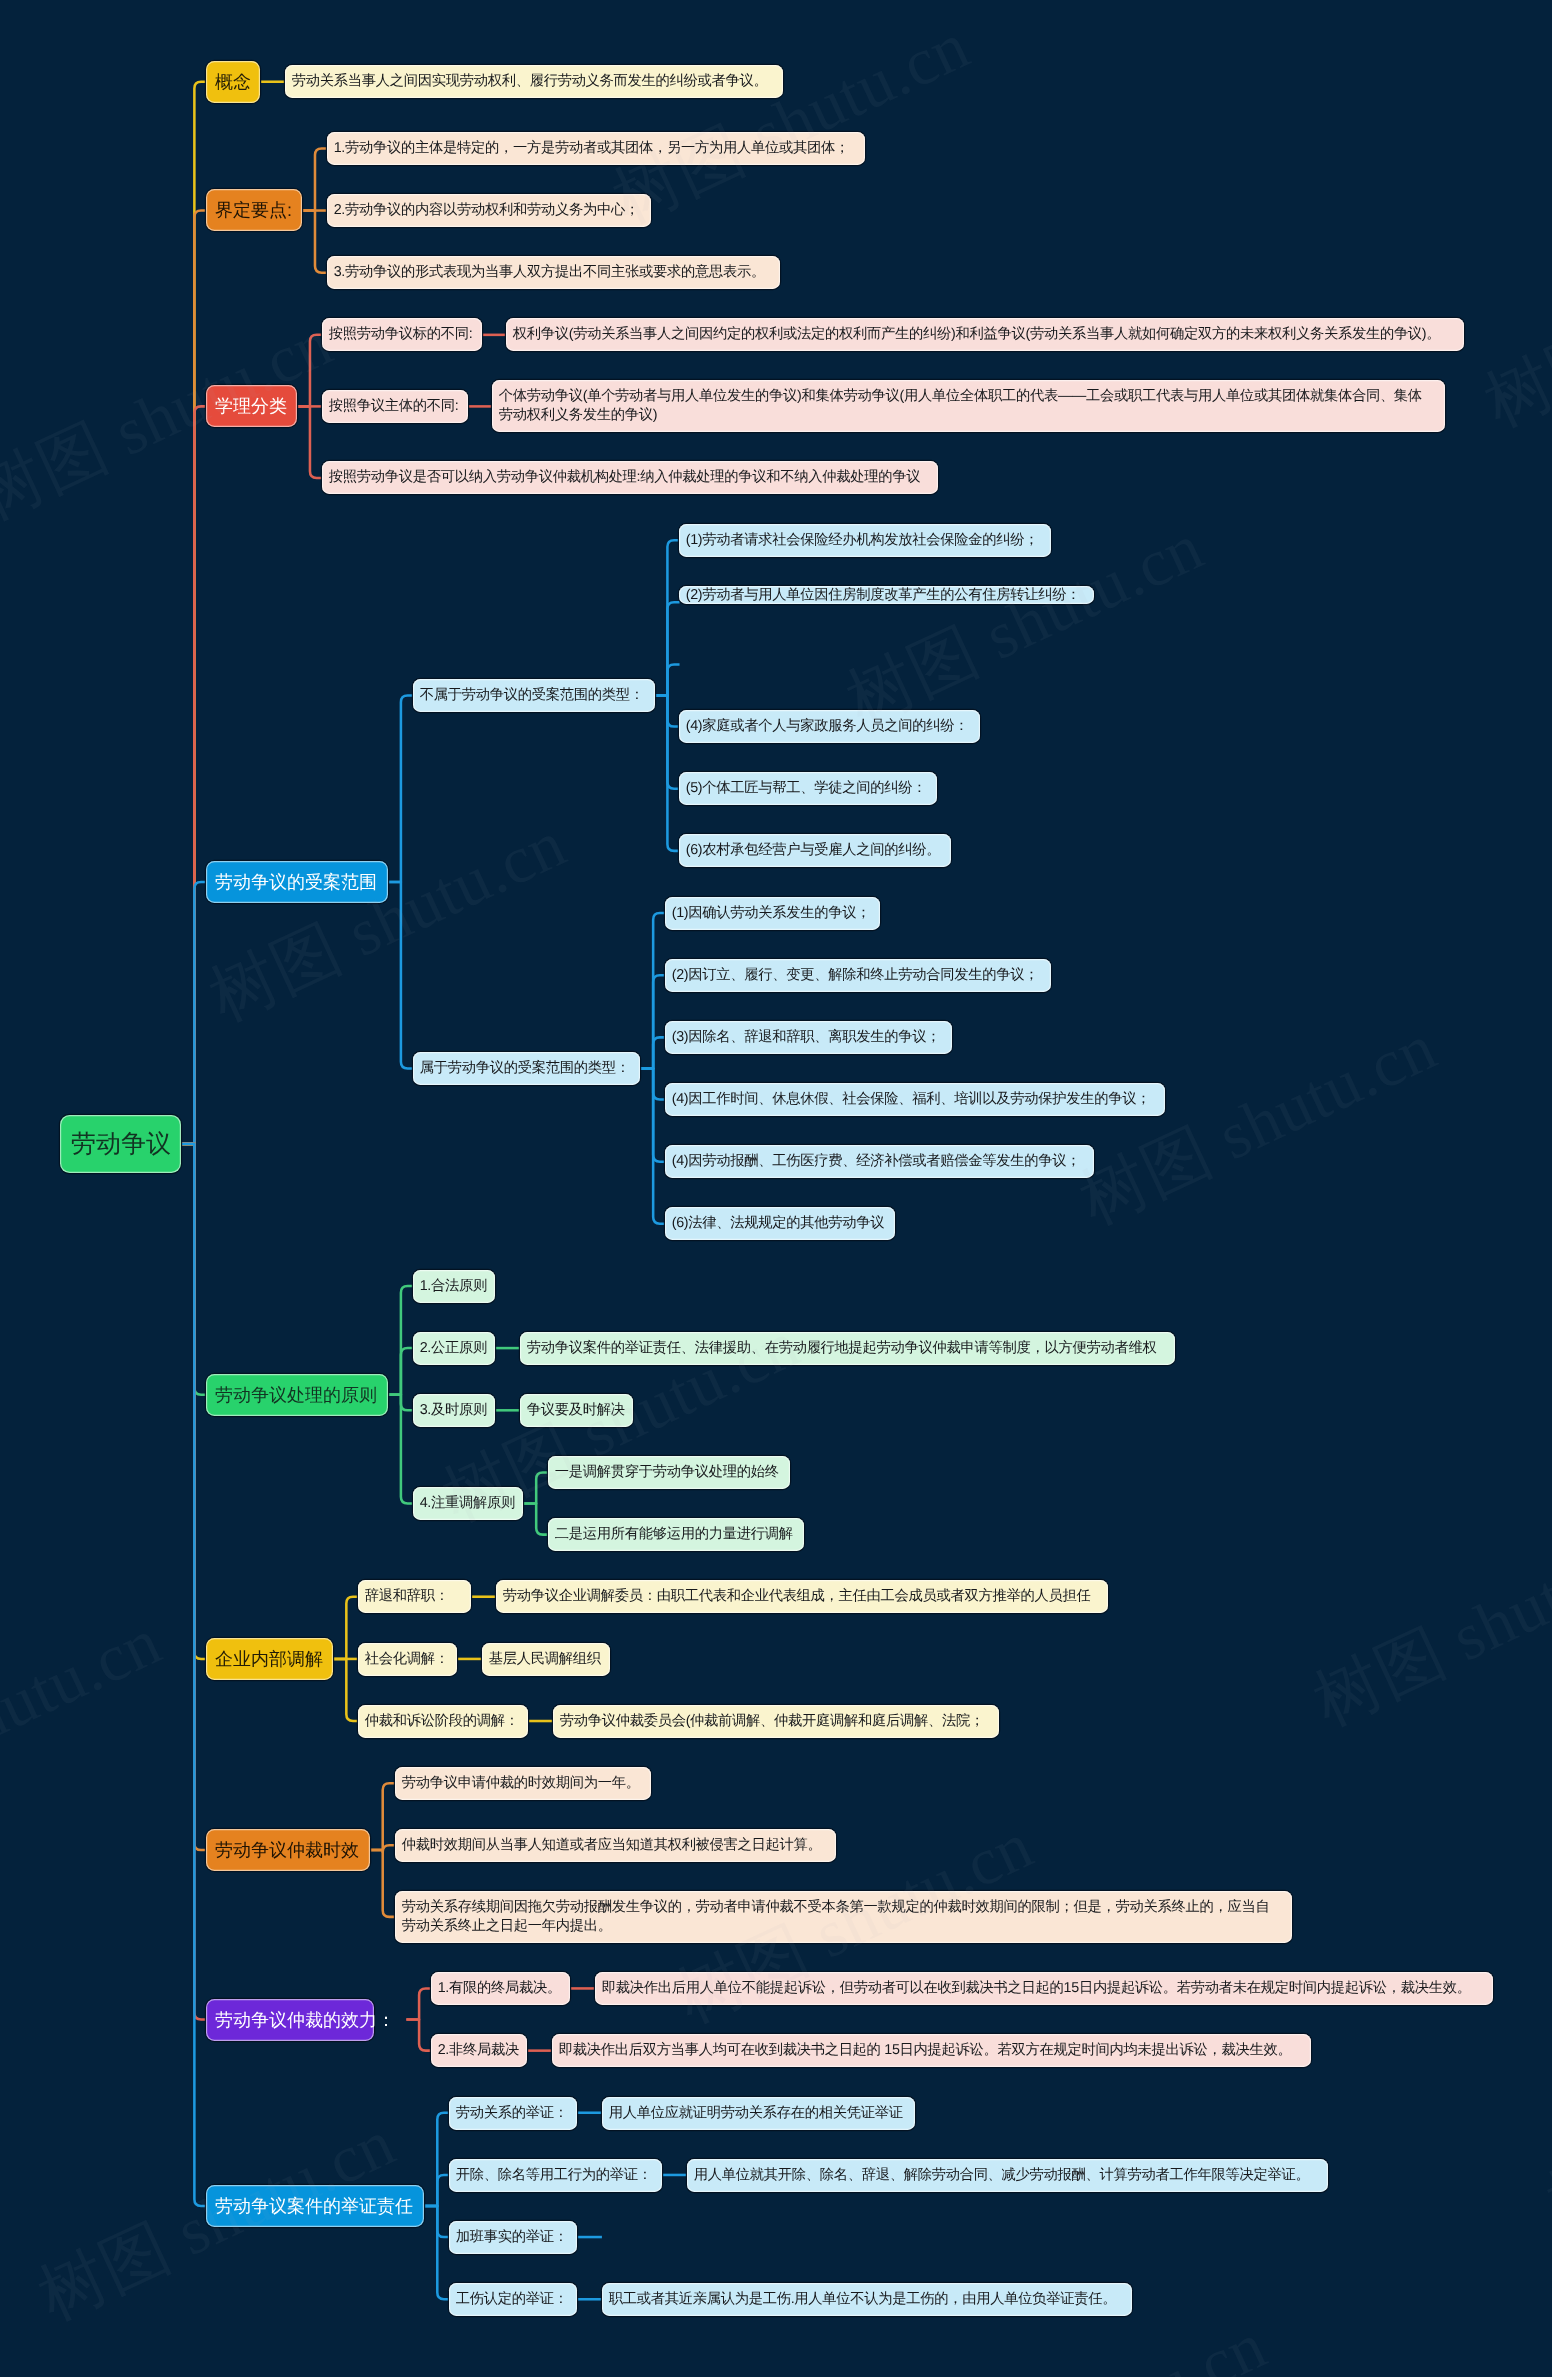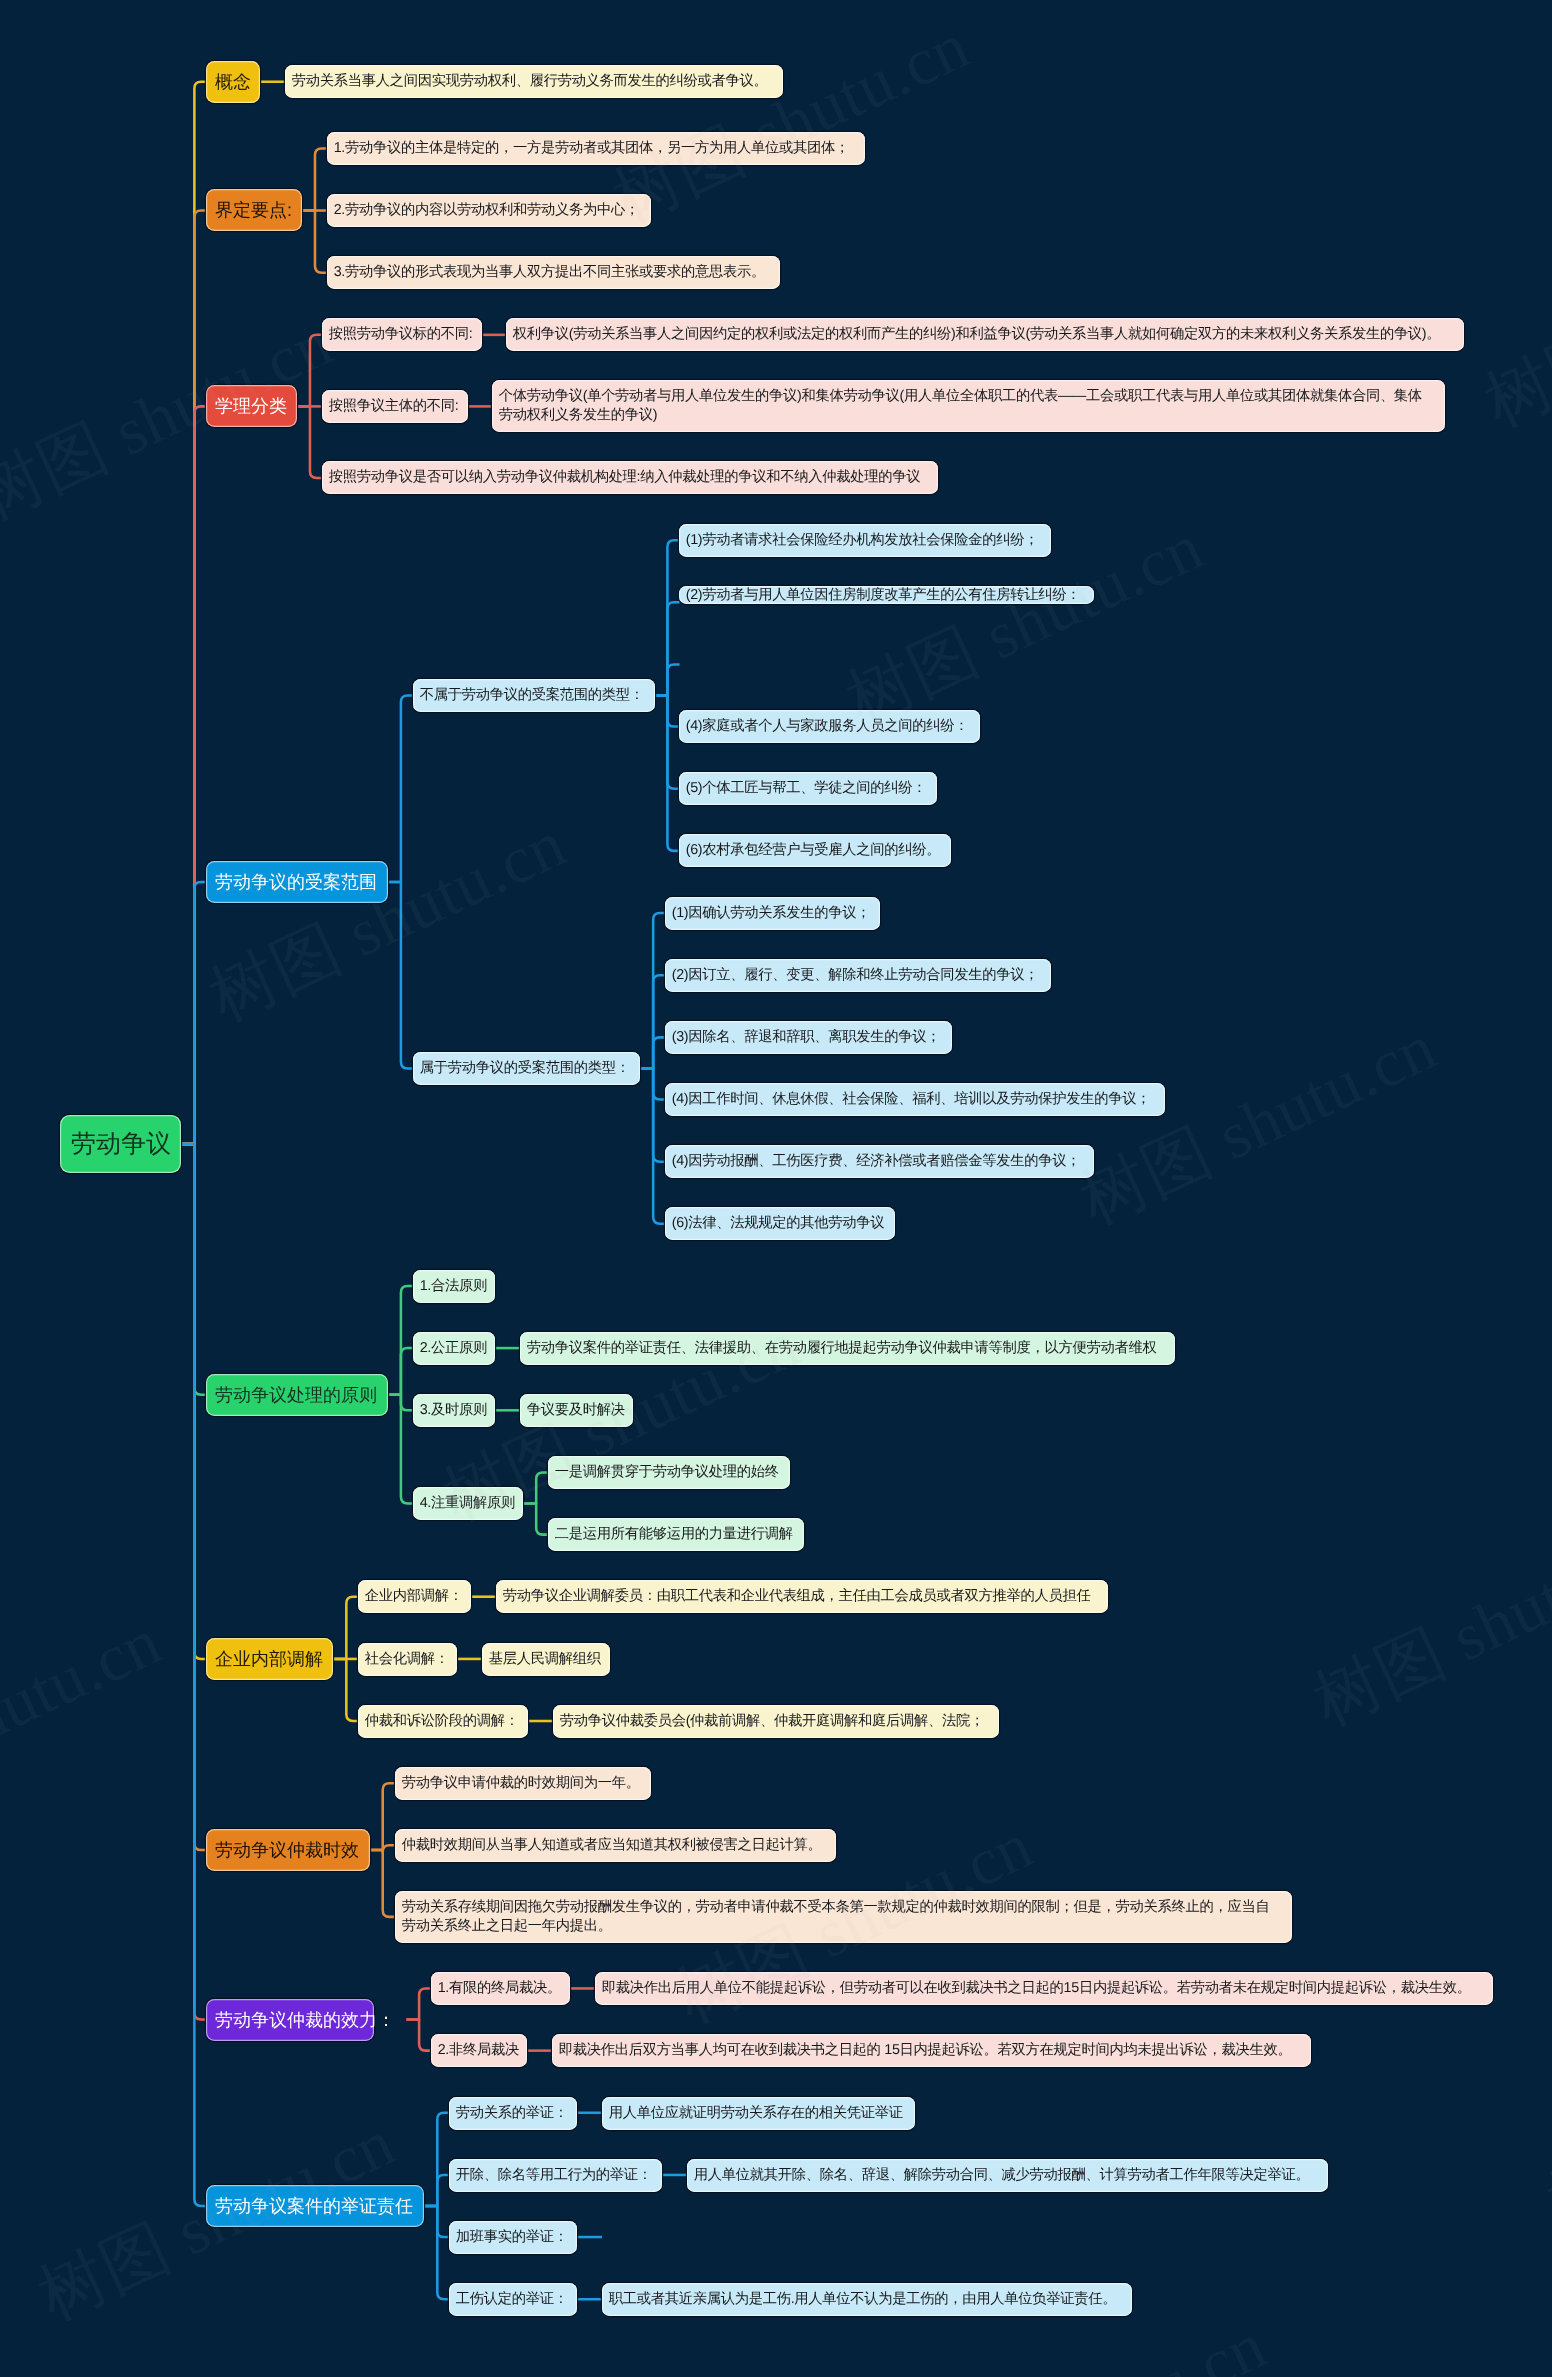--- a/index.html
+++ b/index.html
@@ -191,21 +191,21 @@
 <div class="node lv2" style="left:548px;top:1456px;width:242px;height:33px;background:#D4F5DF;color:#17191c;font-size:14.3px;line-height:19px;border-radius:7.3px;padding:0 6.7px;letter-spacing:-0.3px">
       <span>一是调解贯穿于劳动争议处理的始终</span>
     </div>
 <div class="node lv2" style="left:548px;top:1518px;width:256px;height:33px;background:#D4F5DF;color:#17191c;font-size:14.3px;line-height:19px;border-radius:7.3px;padding:0 6.7px;letter-spacing:-0.3px">
       <span>二是运用所有能够运用的力量进行调解</span>
     </div>
 <div class="node lv1" style="left:206px;top:1638px;width:127px;height:42px;background:#F0C00E;color:#221c06;font-size:18px;line-height:24px;border-radius:8.5px;padding:0 9px;letter-spacing:0px">
       <span>企业内部调解</span>
     </div>
 <div class="node lv2" style="left:358px;top:1580px;width:113px;height:33px;background:#FAF4CE;color:#17191c;font-size:14.3px;line-height:19px;border-radius:7.3px;padding:0 6.7px;letter-spacing:-0.3px">
-      <span>企业内部调解：</span>
+      <span>辞退和辞职：</span>
     </div>
 <div class="node lv2" style="left:496px;top:1580px;width:612px;height:33px;background:#FAF4CE;color:#17191c;font-size:14.3px;line-height:19px;border-radius:7.3px;padding:0 6.7px;letter-spacing:-0.3px">
       <span>劳动争议企业调解委员：由职工代表和企业代表组成，主任由工会成员或者双方推举的人员担任</span>
     </div>
 <div class="node lv2" style="left:358px;top:1643px;width:99px;height:33px;background:#FAF4CE;color:#17191c;font-size:14.3px;line-height:19px;border-radius:7.3px;padding:0 6.7px;letter-spacing:-0.3px">
       <span>社会化调解：</span>
     </div>
 <div class="node lv2" style="left:482px;top:1643px;width:128px;height:33px;background:#FAF4CE;color:#17191c;font-size:14.3px;line-height:19px;border-radius:7.3px;padding:0 6.7px;letter-spacing:-0.3px">
       <span>基层人民调解组织</span>
     </div>

